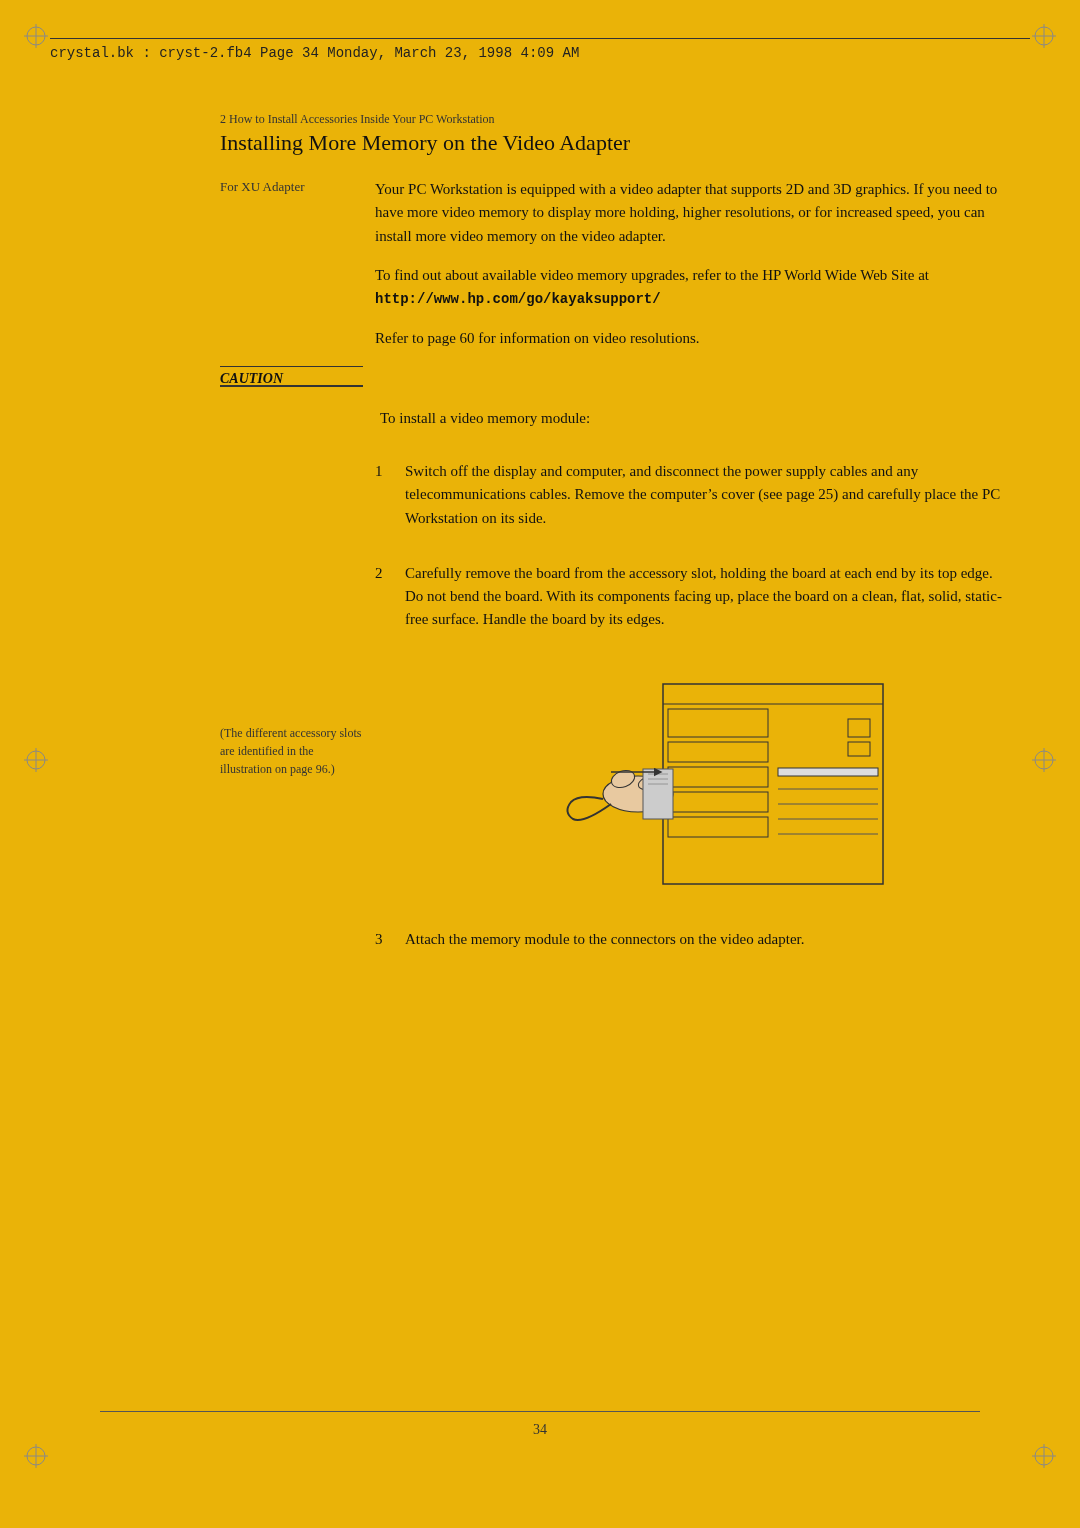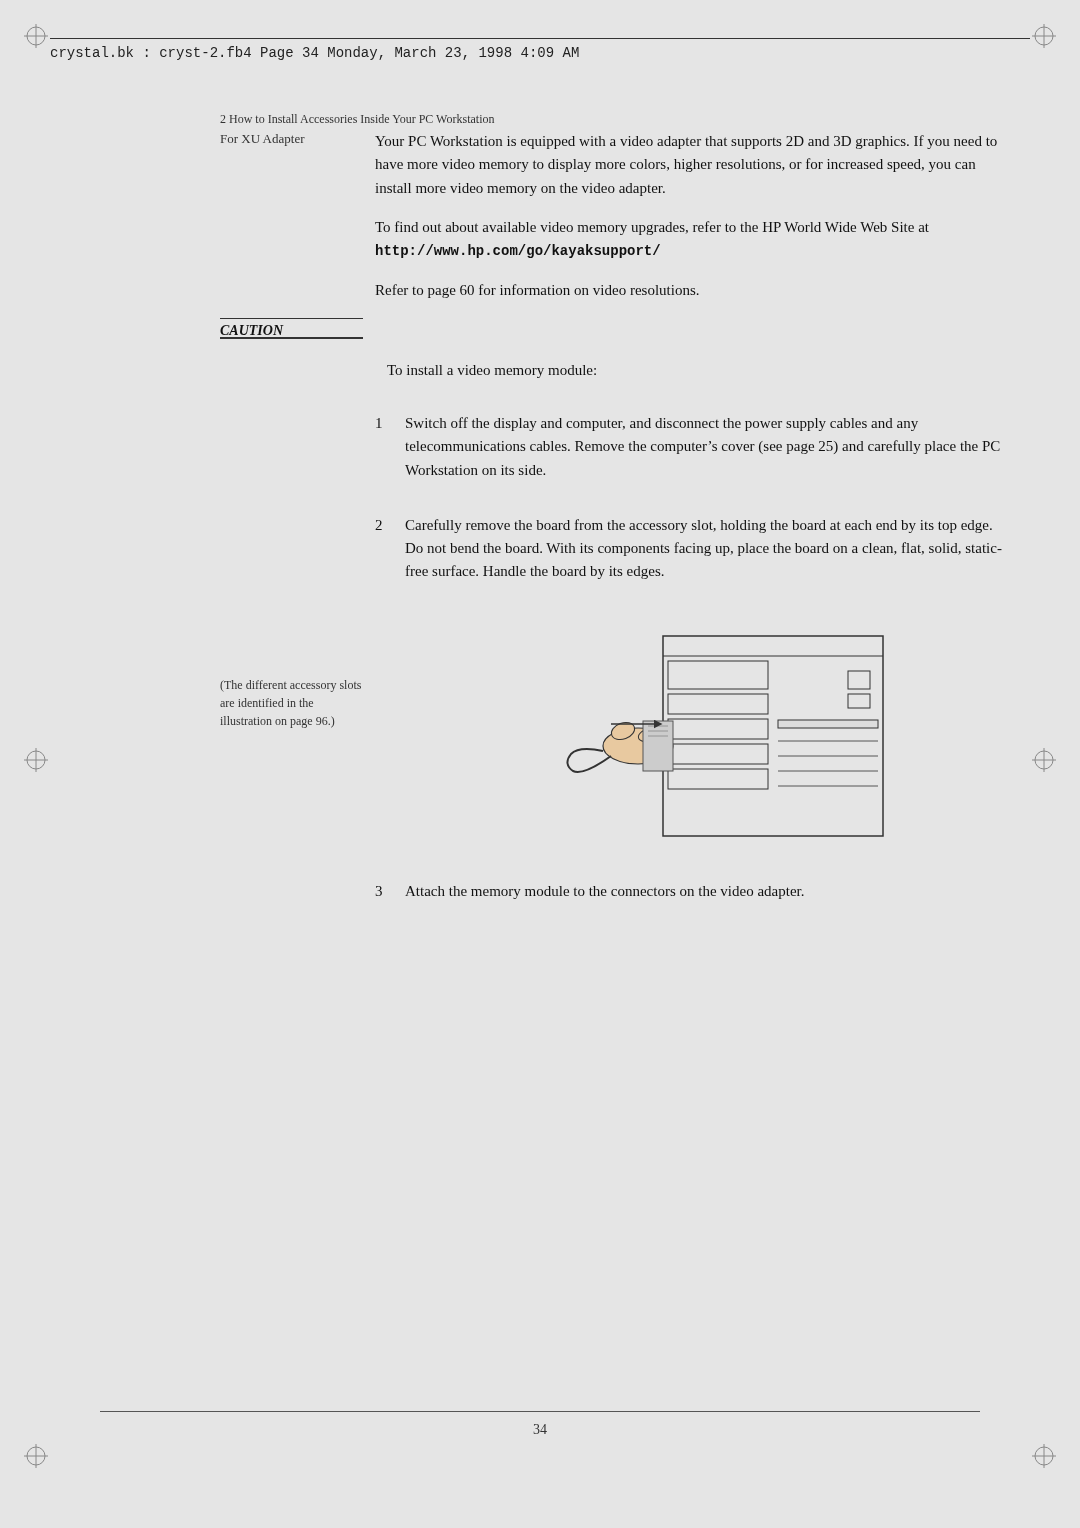--- a/index.html
+++ b/index.html
@@ -13,21 +13,21 @@
       font-family: 'Times New Roman', Times, serif;
       font-size: 15px;
       color: #1a1a1a;
       width: 1080px;
       min-height: 1528px;
     }
 
     .page {
       width: 1080px;
       min-height: 1528px;
-      background: #e5e5e5;
+      background: #eab308;
       position: relative;
       padding: 0;
     }
 
     
     .reg-mark {
       position: absolute;
       width: 24px;
       height: 24px;
     }
@@ -165,21 +165,21 @@
 
     .caution-text {
       flex: 1;
       font-size: 15px;
       line-height: 1.55;
       color: #111;
     }
 
     
     .install-header {
-      margin-left: 12px;
+      margin-left: 5px;
       margin-bottom: 14px;
       font-size: 15px;
       line-height: 1.55;
     }
 
     .numbered-item {
       display: flex;
       margin-bottom: 16px;
       gap: 0;
     }
@@ -313,25 +313,26 @@
   </div>
 
   <div class="header-bar">
     <span class="header-text">crystal.bk : cryst-2.fb4  Page 34  Monday, March 23, 1998  4:09 AM</span>
   </div>
 
   <div class="content">
 
     <div class="breadcrumb">2   How to Install Accessories Inside Your PC Workstation</div>
 
+    <h1 class="section-title">Installing More Memory on the Video Adapter</h1>
 
     <div class="two-col-row">
       <div class="label-col">For XU Adapter</div>
       <div class="text-col">
-        <p>Your PC Workstation is equipped with a video adapter that supports 2D and 3D graphics. If you need to have more video memory to display more colors, higher resolutions, or for increased speed, you can install more video memory on the video adapter.</p>
+        <p>Your PC Workstation is equipped with a video adapter that supports 2D and 3D graphics. If you need to have more video memory to display more holding, higher resolutions, or for increased speed, you can install more video memory on the video adapter.</p>
       </div>
     </div>
 
     <div class="two-col-row">
       <div class="label-col"></div>
       <div class="text-col">
         <p>
           <span>To find out about available video memory upgrades, refer to the HP World Wide Web Site at </span><span class="mono-bold">http://www.hp.com/go/kayaksupport/</span>
         </p>
       </div>

